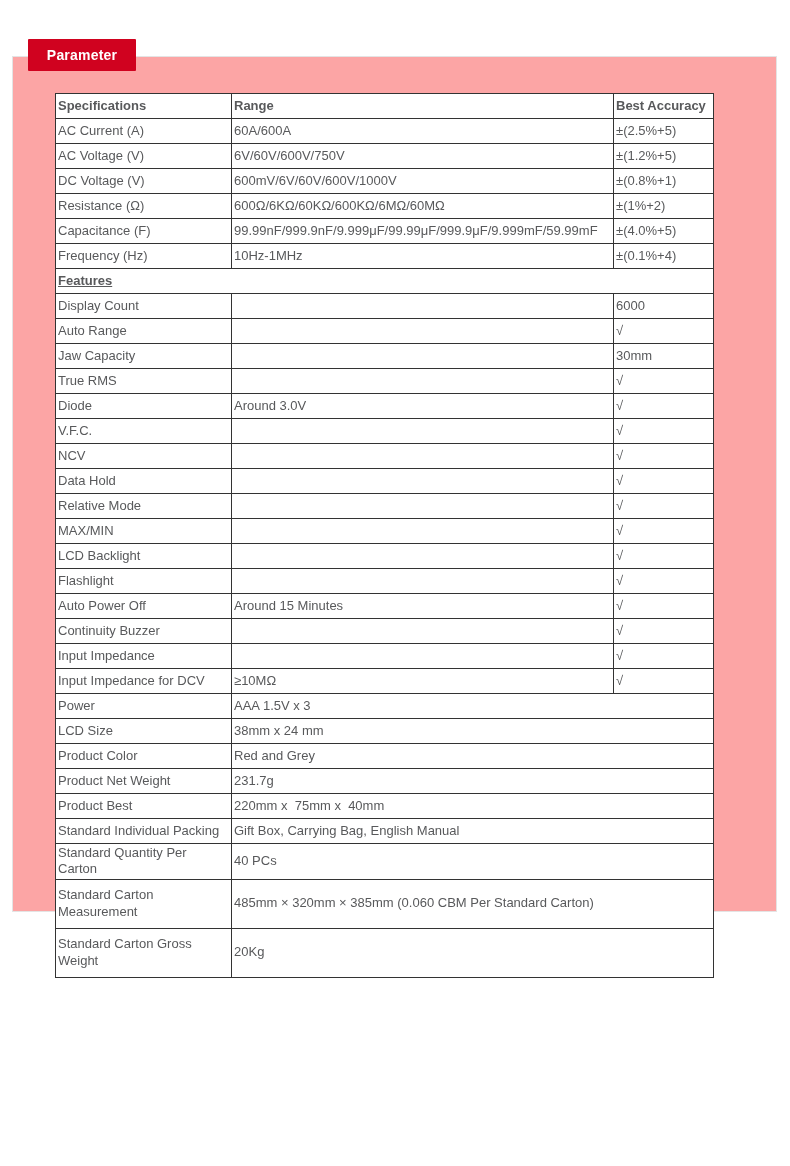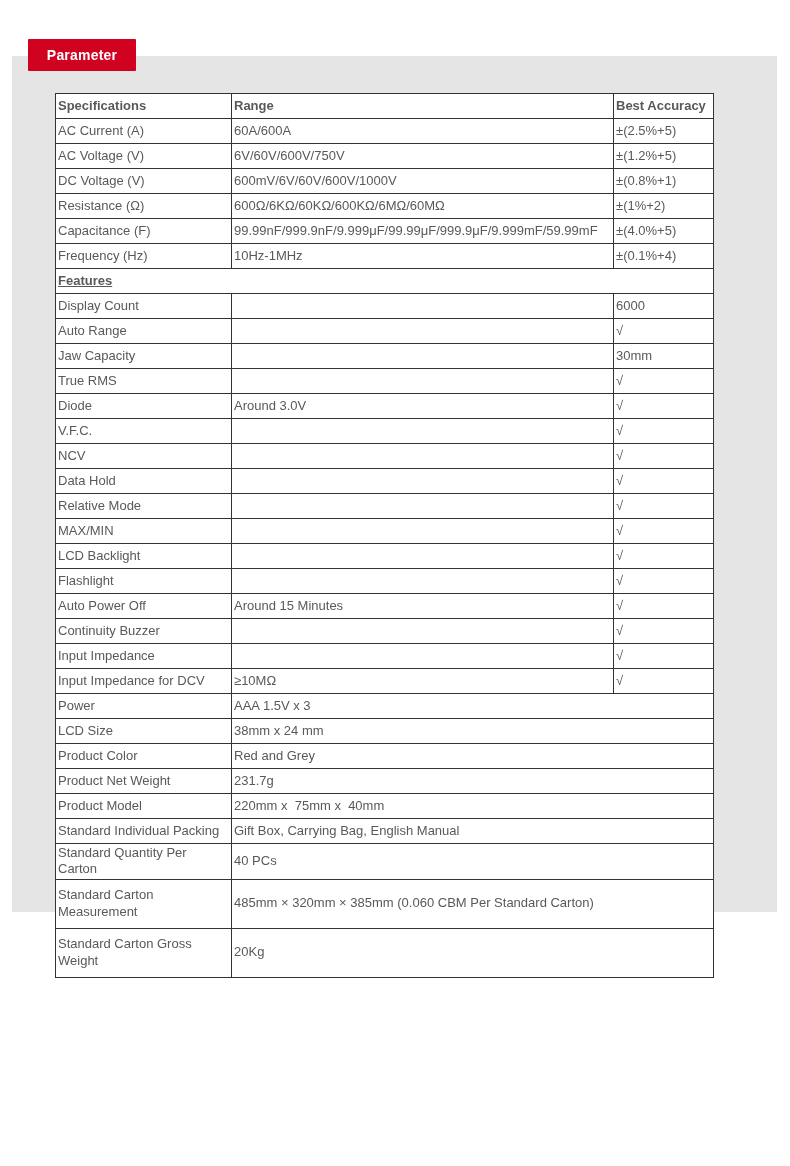--- a/index.html
+++ b/index.html
@@ -43,21 +43,21 @@
     z-index: 2;
     letter-spacing: 0.2px;
     margin-top: 14px;
   }
   .panel {
     position: absolute;
     left: 12px;
     top: 56px;
     width: 765px;
     height: 856px;
-    background: #e5e5e5;
+    background: #fca5a5;
     border: 1px solid var(--panel-border);
     z-index: 1;
   }
   table.spec-table {
     position: absolute;
     left: 42px;
     top: 36px;
     width: 658px;
     border-collapse: collapse;
     table-layout: fixed;
@@ -222,21 +222,21 @@
           </tr>
           <tr>
             <td>Product Color</td>
             <td colspan="2">Red and Grey</td>
           </tr>
           <tr>
             <td>Product Net Weight</td>
             <td colspan="2">231.7g</td>
           </tr>
           <tr>
-            <td>Product Model</td>
+            <td>Product Best</td>
             <td colspan="2">220mm x  75mm x  40mm</td>
           </tr>
           <tr>
             <td>Standard Individual Packing</td>
             <td colspan="2">Gift Box, Carrying Bag, English Manual</td>
           </tr>
           <tr>
             <td>Standard Quantity Per Carton</td>
             <td colspan="2">40 PCs</td>
           </tr>

